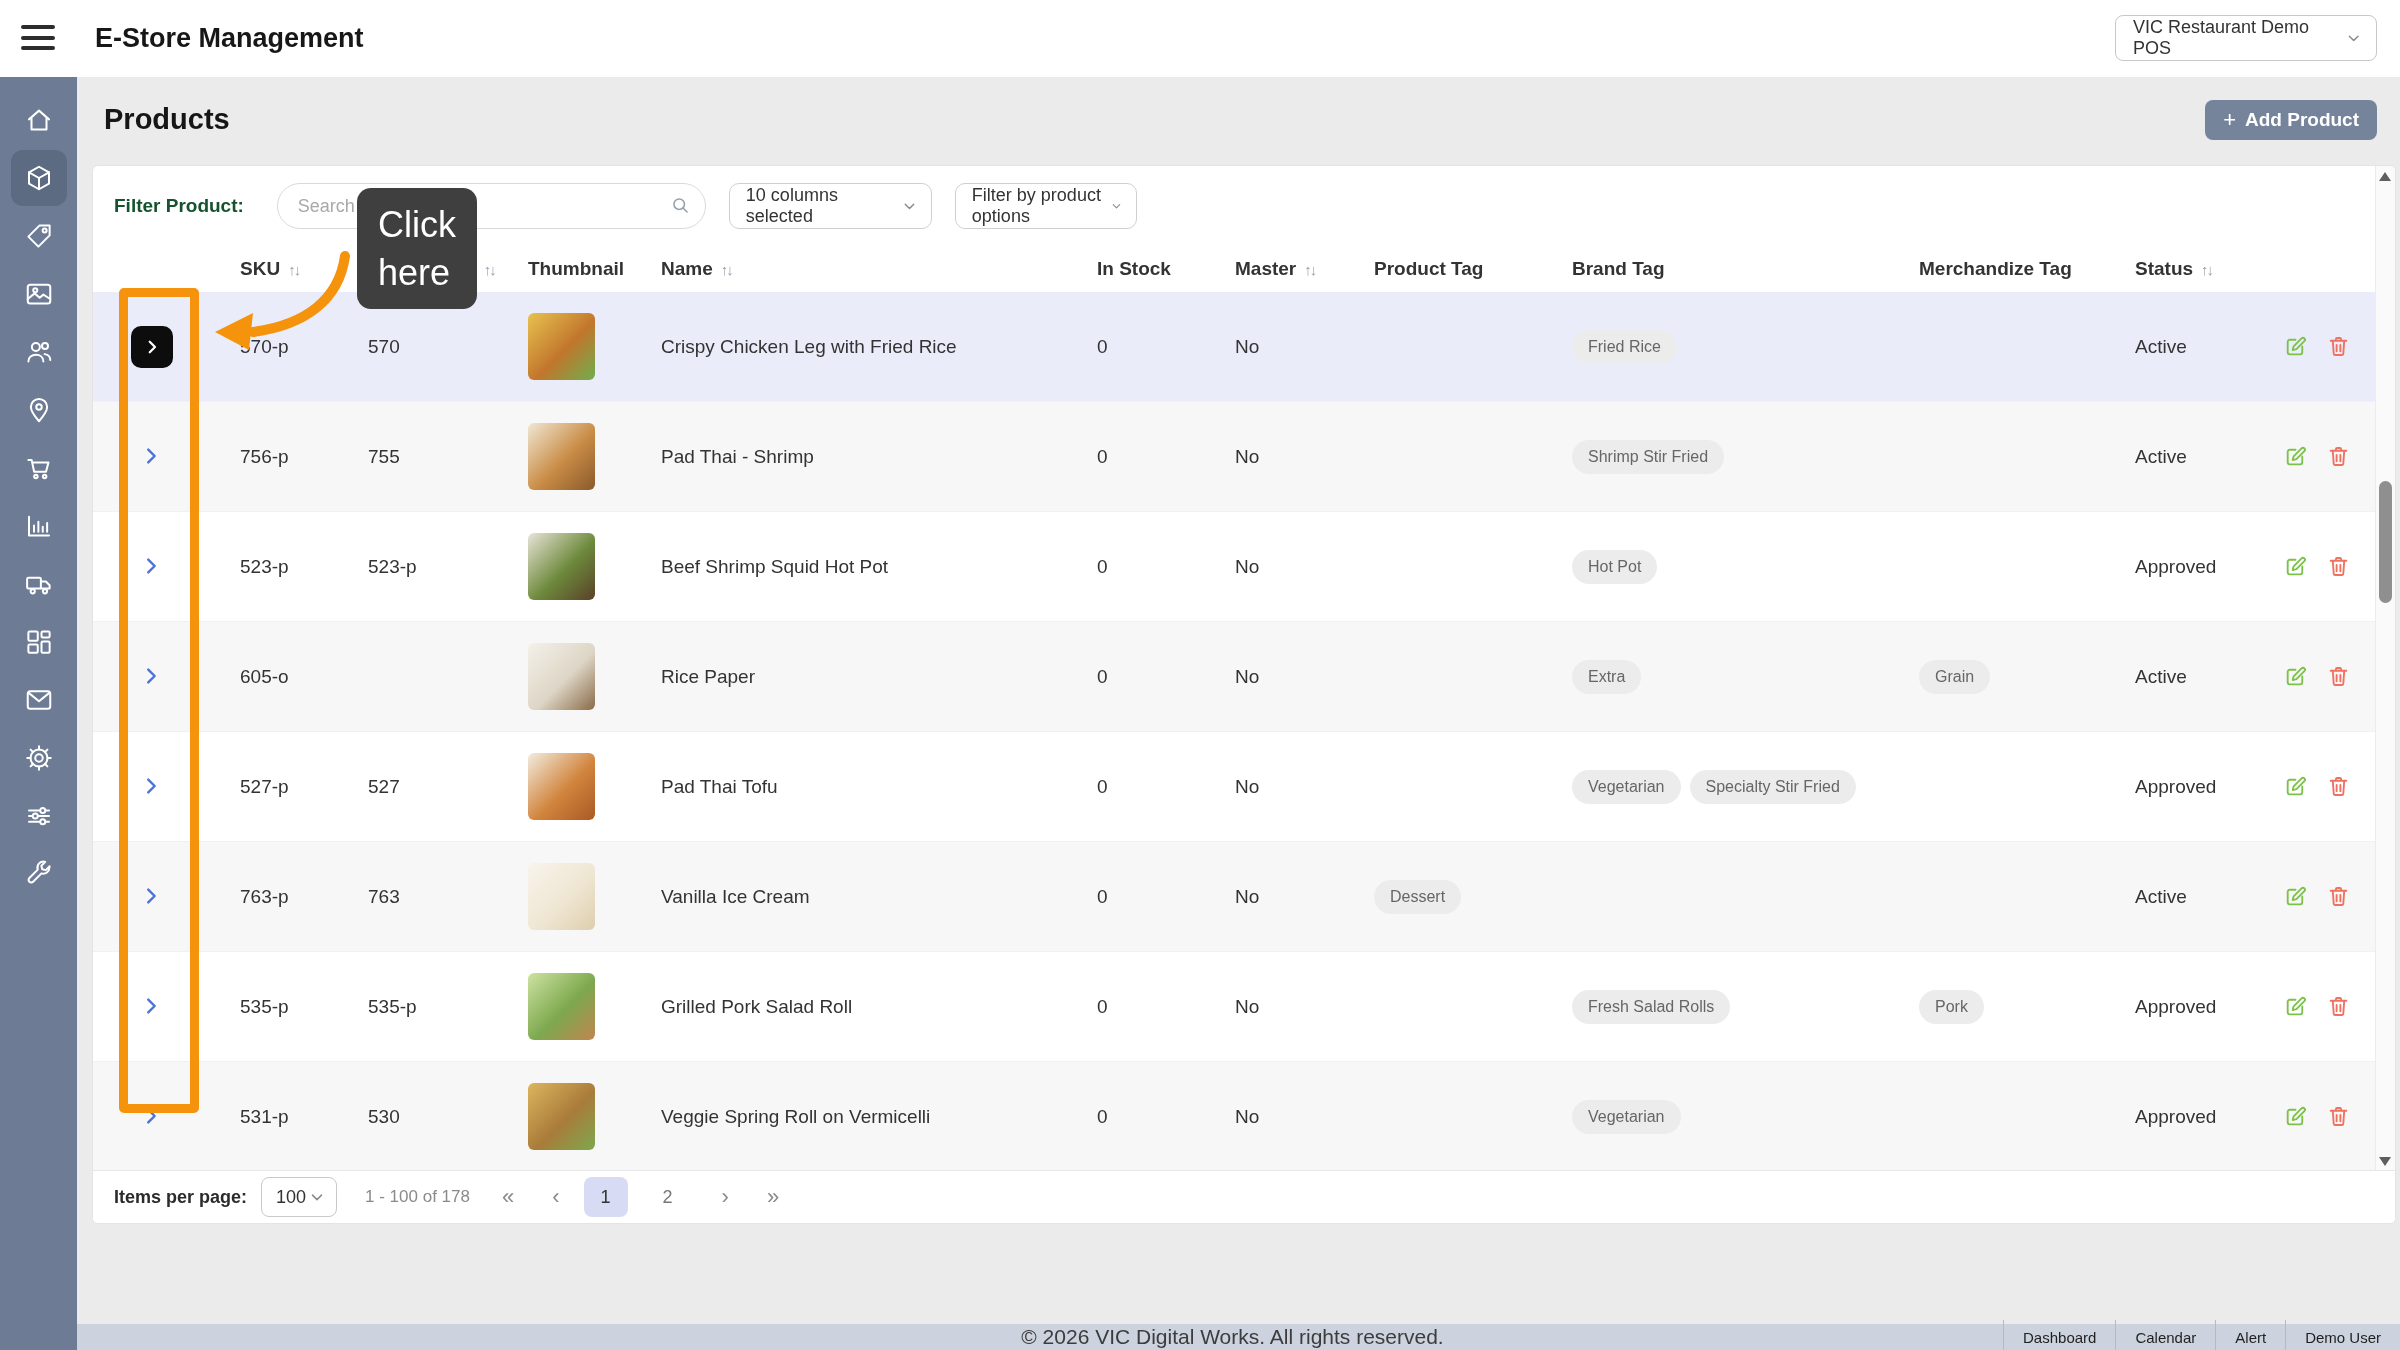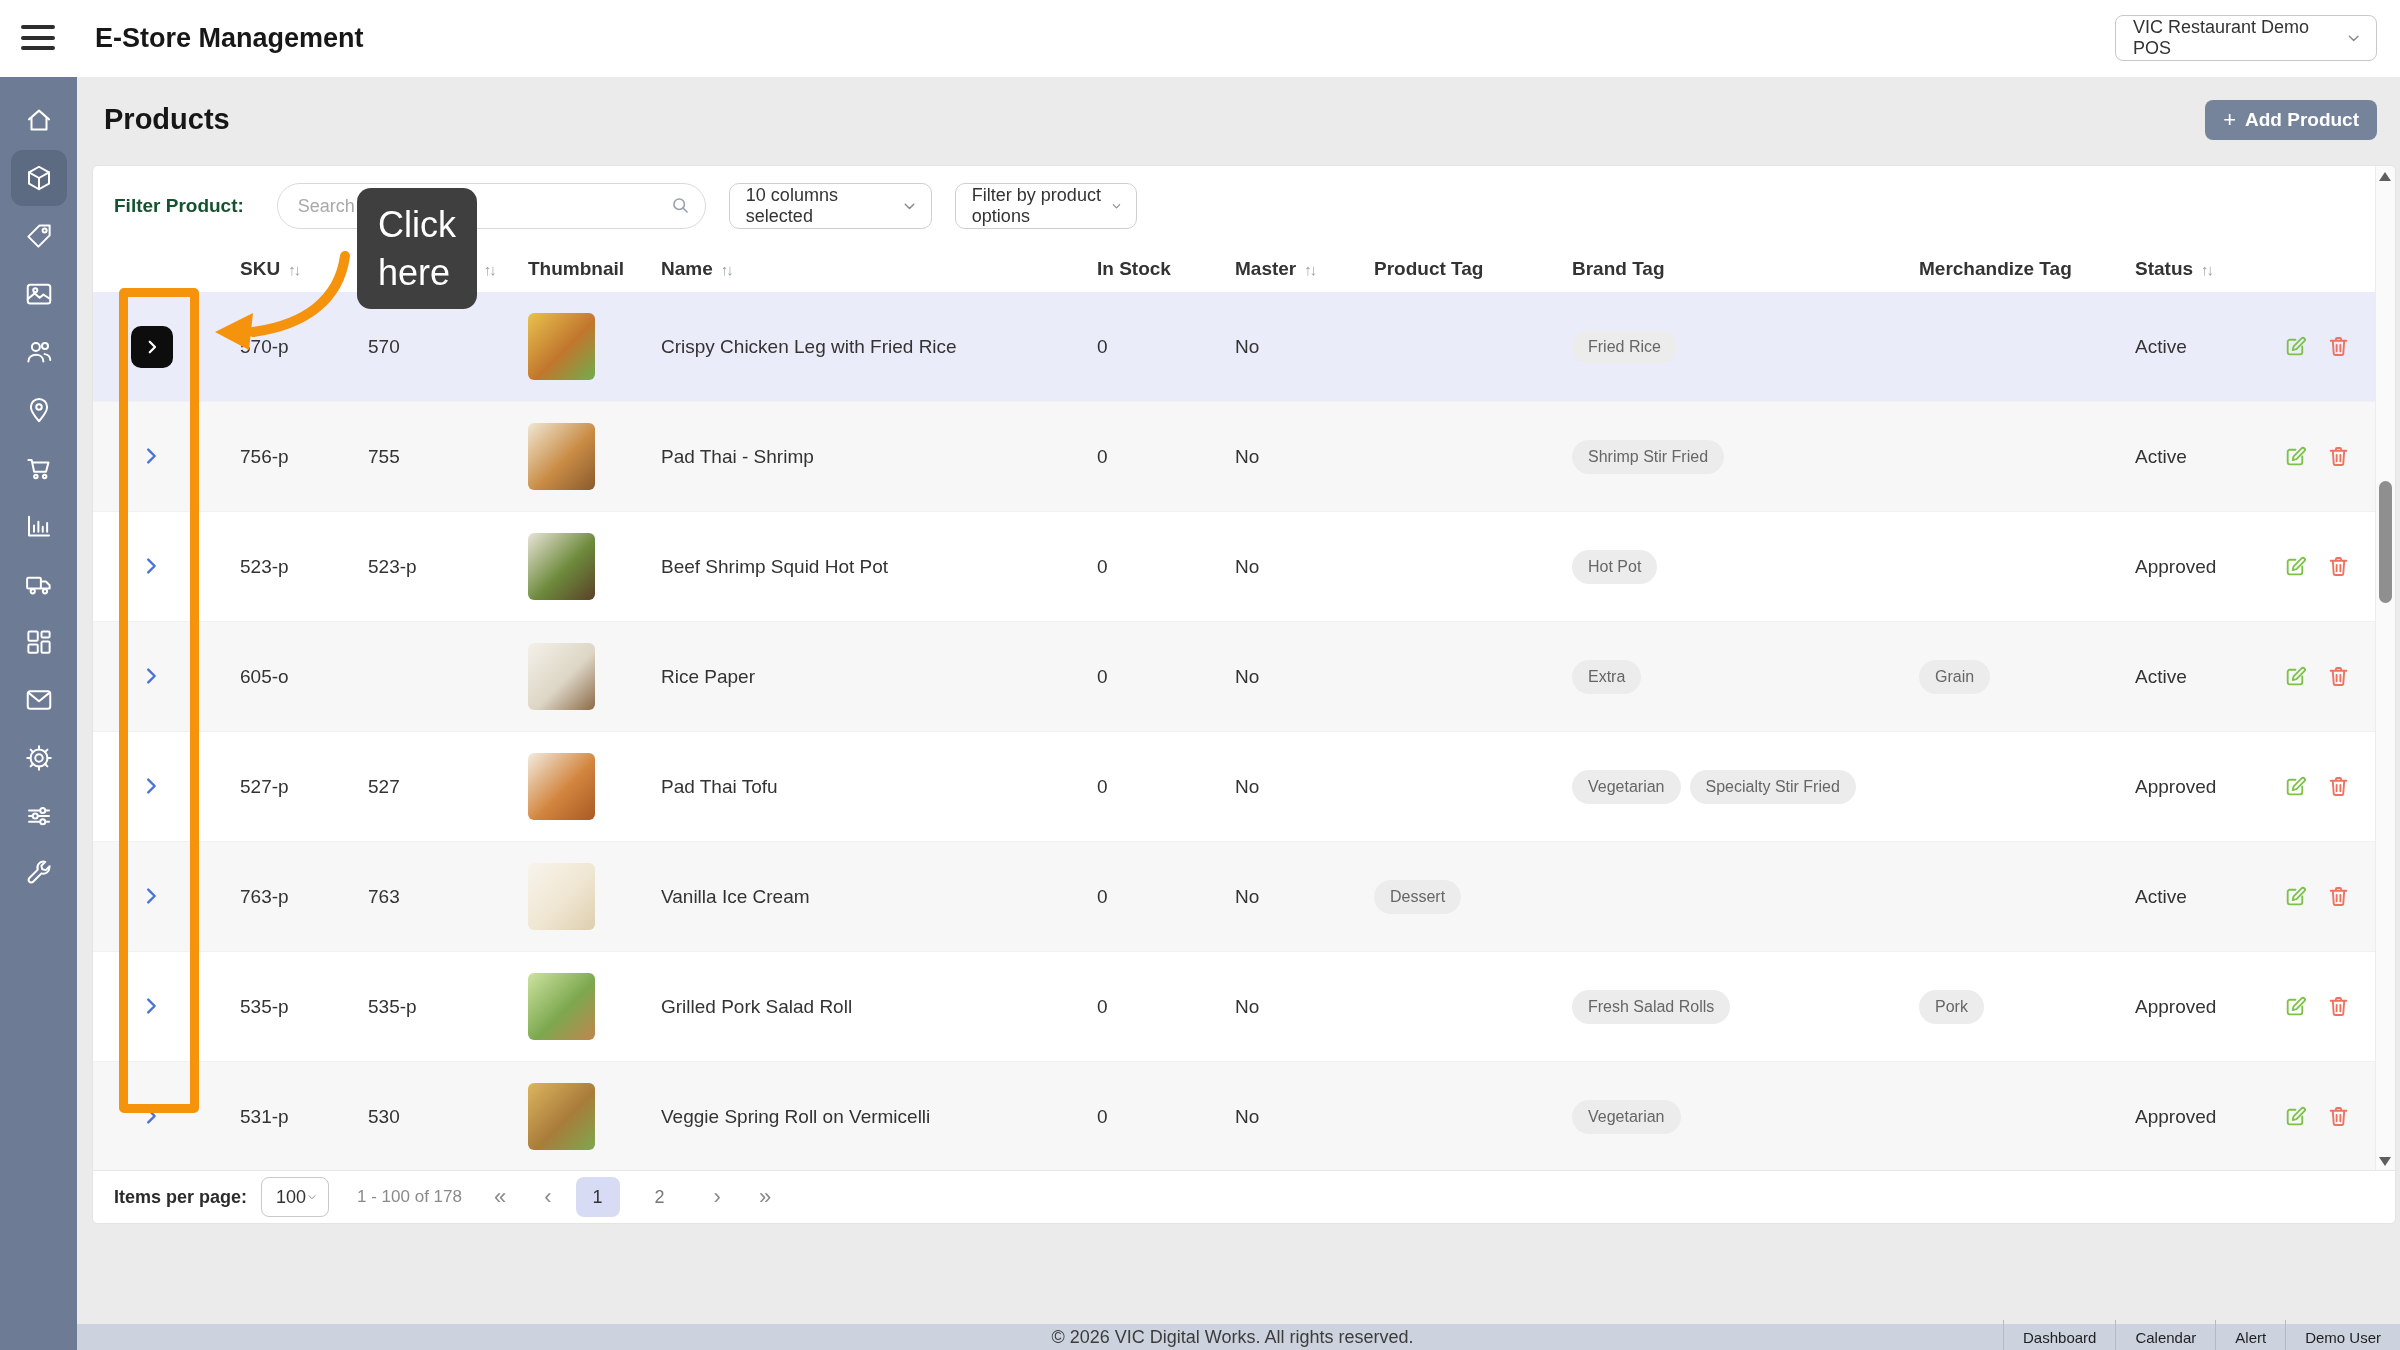--- a/index.html
+++ b/index.html
@@ -72,30 +72,30 @@
   
   .vscroll{position:absolute;right:0;top:0;width:20px;height:1006px;background:#fafafa;border-left:1px solid #ececec;box-sizing:border-box;}
   .sb-btn{position:absolute;left:3px;width:13px;height:10px;cursor:pointer;}
   .sb-up{top:6px;border-left:6.5px solid transparent;border-right:6.5px solid transparent;border-bottom:9px solid #5e5e5e;width:0;height:0;}
   .sb-down{bottom:6px;border-left:6.5px solid transparent;border-right:6.5px solid transparent;border-top:9px solid #5e5e5e;width:0;height:0;}
   .sb-thumb{position:absolute;left:3px;top:315px;width:13px;height:122px;background:#8f8f8f;border-radius:7px;cursor:grab;}
   
   .pagination{position:absolute;left:0;right:0;bottom:0;height:53px;background:#fff;border-top:1px solid #e7e7e7;
     display:flex;align-items:center;padding-left:21px;box-sizing:border-box;}
   .pg-label{font-size:18px;font-weight:700;color:#2b2b2b;}
-  .pg-select{margin-left:14px;width:68px;height:40px;border:1px solid #c9c9c9;border-radius:8px;display:flex;align-items:center;
+  .pg-select{margin-left:14px;width:76px;height:40px;border:1px solid #c9c9c9;border-radius:8px;display:flex;align-items:center;
     justify-content:space-between;padding:0 10px 0 14px;box-sizing:border-box;font-size:18px;color:#333;cursor:pointer;background:#fff;}
   .pg-range{margin-left:28px;font-size:17px;color:#8a8a8a;}
   .pg-nav{background:none;border:none;font-size:22px;color:#8a8a8a;cursor:pointer;margin-left:26px;font-family:"Liberation Sans",sans-serif;padding:0 6px;}
   .pg-page{margin-left:18px;width:44px;height:40px;border-radius:8px;display:flex;align-items:center;justify-content:center;
     font-size:18px;color:#777;cursor:pointer;background:transparent;border:none;font-family:"Liberation Sans",sans-serif;}
   .pg-page.active{background:#d7dcf4;color:#333;}
   
   .footer{position:absolute;left:77px;right:0;bottom:0;height:26px;background:#ccd3de;display:flex;align-items:center;z-index:7;}
-  .copyright{position:absolute;left:0;right:12px;text-align:center;font-size:18px;color:#3c3c3c;}
+  .copyright{position:absolute;left:0;right:12px;text-align:center;font-size:21px;color:#3c3c3c;}
   .foot-links{margin-left:auto;display:flex;align-items:center;height:100%;position:relative;}
   .foot-link{padding:4px 19px;font-size:15px;color:#1f1f1f;border-left:1px solid #b2bac7;height:100%;display:flex;align-items:center;cursor:pointer;}
   
   .hl-rect{position:absolute;left:119px;top:288px;width:80px;height:825px;border:9px solid #f5940c;border-radius:5px;
     box-sizing:border-box;z-index:20;pointer-events:none;}
   .tooltip{position:absolute;left:357px;top:188px;width:120px;height:121px;background:#3f3f3f;border-radius:14px;color:#fff;
     font-size:36px;line-height:48px;padding:13px 0 0 21px;box-sizing:border-box;z-index:21;}
   .arrow-svg{position:absolute;left:185px;top:228px;width:185px;height:135px;z-index:21;pointer-events:none;}
 </style>
 </head>

